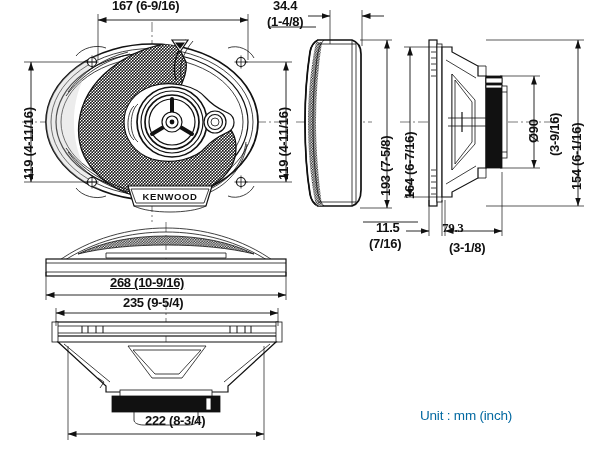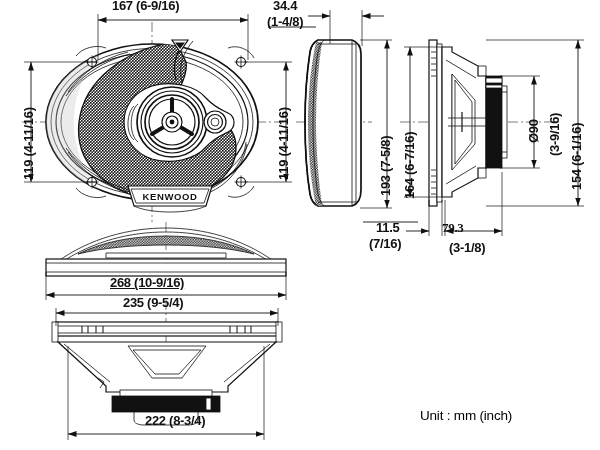--- a/index.html
+++ b/index.html
@@ -21,21 +21,21 @@
   }
   .lbl.rot{
     transform-origin:0 0;
     transform:rotate(-90deg);
   }
   .unit{
     position:absolute;
     font-size:13.5px;
     font-weight:500;
     letter-spacing:-0.2px;
-    color:#000000;
+    color:#0369a1;
     white-space:nowrap;
   }
   .blur{
     display:inline-block;
     color:transparent;
     background:linear-gradient(90deg,#cfcfcf 0%,#bdbdbd 20%,#d6d6d6 38%,#c2c2c2 55%,#d2d2d2 72%,#c8c8c8 100%);
     filter:blur(2.4px);
     border-radius:3px;
     height:11px;
     vertical-align:-1px;

